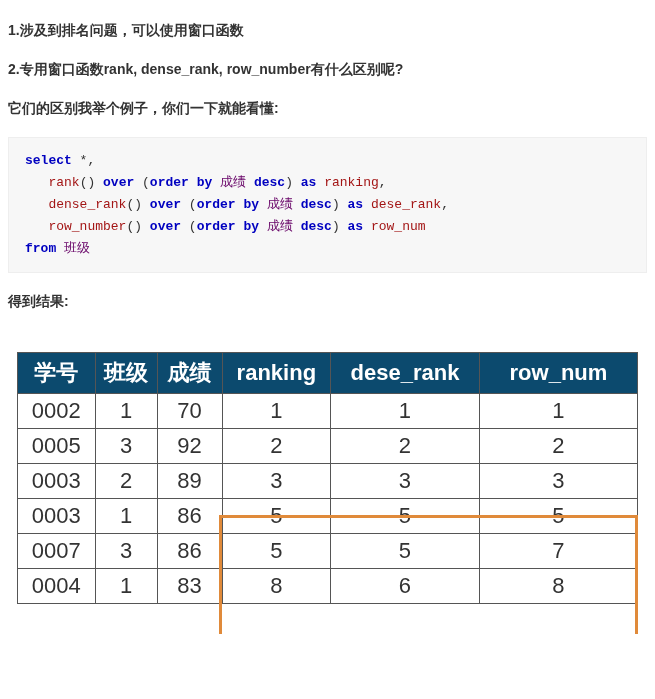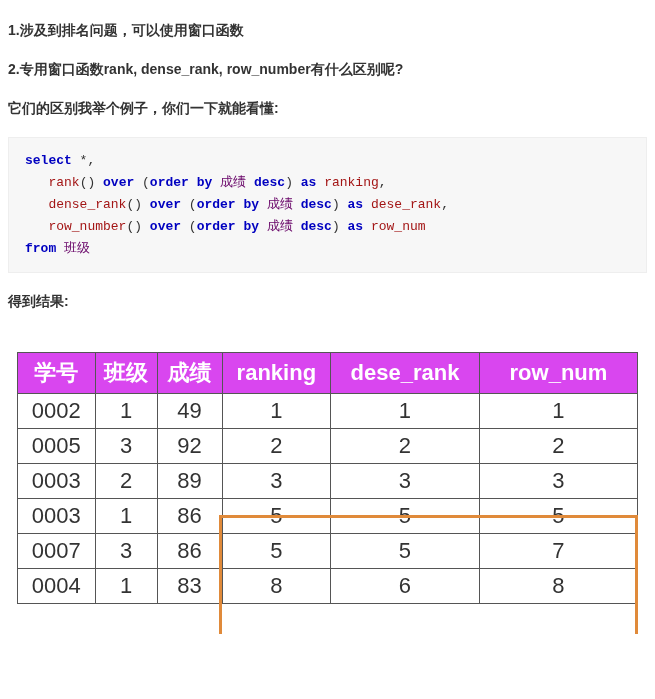--- a/index.html
+++ b/index.html
@@ -23,21 +23,21 @@
       white-space: pre;
       color: #333;
     }
     .kw { color: #0000c0; font-weight: bold; }
     .id { color: #a31515; }
     .cn { color: #660066; }
     .table-wrap { position: relative; margin: 40px 12px 20px 12px; }
     table { border-collapse: collapse; width: 100%; table-layout: fixed; }
     th, td { border: 1px solid #555; text-align: center; font-size: 22px; padding: 4px 0; }
     th {
-      background: #d946ef;
+      background: #0c4a6e;
       color: #fff;
       font-weight: bold;
       font-size: 22px;
       padding: 5px 0;
     }
     .c0 { width: 12.5%; }
     .c1 { width: 10%; }
     .c2 { width: 10.5%; }
     .c3 { width: 17.5%; }
     .c4 { width: 24%; }
@@ -84,21 +84,21 @@
         <th>成绩</th>
         <th>ranking</th>
         <th>dese_rank</th>
         <th>row_num</th>
       </tr>
     </thead>
     <tbody id="tbody">
         <tr>
           <td>0002</td>
           <td>1</td>
-          <td>49</td>
+          <td>70</td>
           <td>1</td>
           <td>1</td>
           <td>1</td>
         </tr>
         <tr>
           <td>0005</td>
           <td>3</td>
           <td>92</td>
           <td>2</td>
           <td>2</td>

